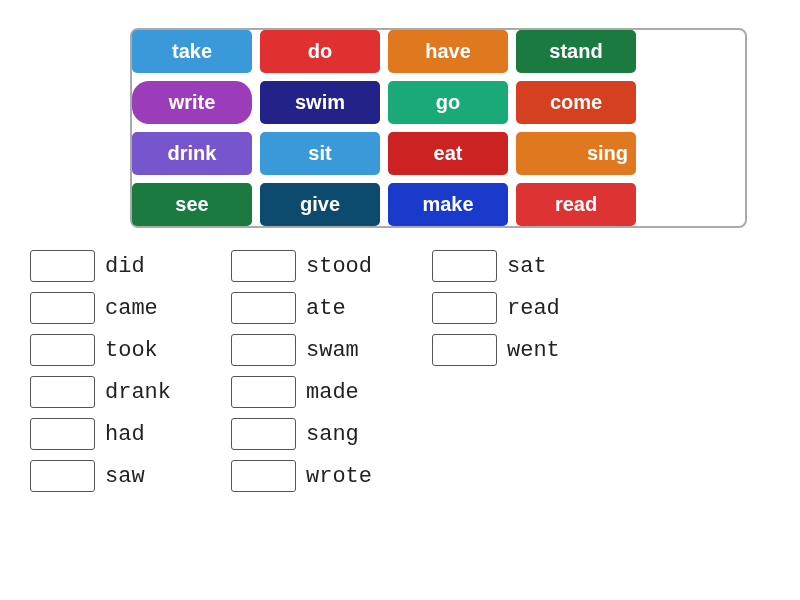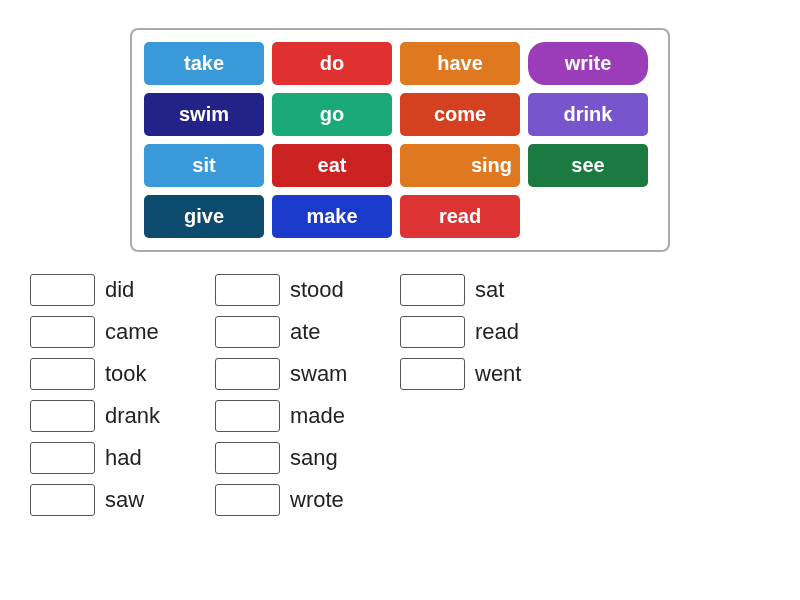--- a/index.html
+++ b/index.html
@@ -8,45 +8,45 @@
       font-family: Arial, sans-serif;
       width: 800px;
       height: 600px;
       overflow: hidden;
       position: relative;
     }
 
     .word-grid-container {
       border: 2px solid #aaa;
       border-radius: 8px;
-      padding: 12px;
       display: inline-grid;
       grid-template-columns: repeat(4, 120px);
       gap: 8px;
       margin: 28px auto 0 auto;
       display: grid;
-      width: 540px;
+      width: 617px;
       margin-left: 130px;
     }
 
     .word-tile {
       color: #fff;
       font-size: 20px;
       font-weight: bold;
       text-align: center;
       padding: 10px 8px;
       border-radius: 5px;
       cursor: pointer;
     }
 
     .pairs-section {
       margin-top: 22px;
       margin-left: 30px;
       display: flex;
-      gap: 0;
+      gap: 16px;
+      font-family: Liberation Mono, monospace;
     }
 
     .pairs-column {
       display: flex;
       flex-direction: column;
       gap: 10px;
       margin-right: 40px;
     }
 
     .pair-row {
@@ -69,20 +69,21 @@
       min-width: 70px;
     }
   </style>
 </head>
 <body>
 
 <div class="word-grid-container" id="word-grid">
     <div class="word-tile" style="background: rgb(58, 154, 217);">take</div>
     <div class="word-tile" style="background: rgb(224, 48, 48);">do</div>
     <div class="word-tile" style="background: rgb(224, 120, 32);">have</div>
+    <div class="word-tile" style="background: rgb(26, 122, 64);">stand</div>
     <div class="word-tile" style="background: rgb(155, 61, 184); border-radius: 17px;">write</div>
     <div class="word-tile" style="background: rgb(34, 34, 136);">swim</div>
     <div class="word-tile" style="background: rgb(26, 170, 122);">go</div>
     <div class="word-tile" style="background: rgb(212, 64, 32);">come</div>
     <div class="word-tile" style="background: rgb(119, 85, 204);">drink</div>
     <div class="word-tile" style="background: rgb(58, 154, 217);">sit</div>
     <div class="word-tile" style="background: rgb(204, 34, 34);">eat</div>
     <div class="word-tile" style="background: rgb(224, 120, 32); text-align: right;">sing</div>
     <div class="word-tile" style="background: rgb(26, 122, 64);">see</div>
     <div class="word-tile" style="background: #0c4a6e;">give</div>

